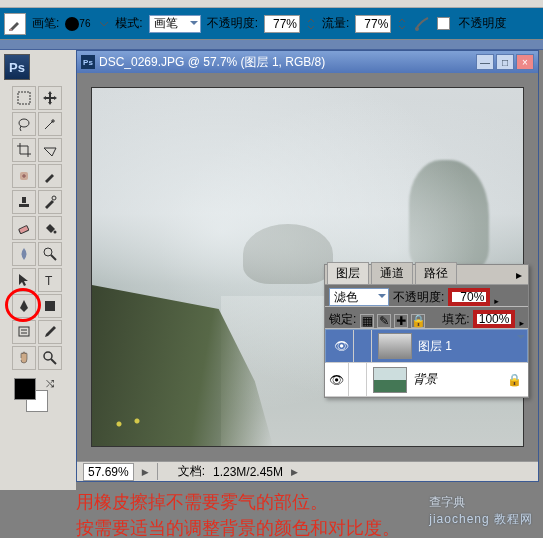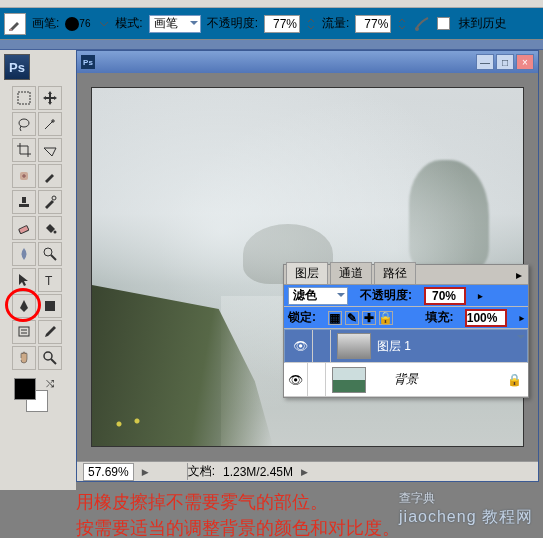--- a/index.html
+++ b/index.html
@@ -41,45 +41,45 @@
 .docarea{background:#808080;padding:14px;position:relative;}
 .img{width:100%;height:360px;background:linear-gradient(#d5dadc 0%,#cdd3d5 35%,#9ca8a6 55%,#a8b0ae 100%);position:relative;overflow:hidden;border:1px solid #333;}
 .mist{position:absolute;inset:0;background:radial-gradient(ellipse at 30% 40%,rgba(240,245,247,.7),transparent 60%),radial-gradient(ellipse at 70% 45%,rgba(235,240,242,.6),transparent 55%);}
 .hill{position:absolute;right:8%;top:20%;width:80px;height:110px;background:#5a6b5e;border-radius:40% 50% 20% 20%;filter:blur(1px);opacity:.7;}
 .trees{position:absolute;left:35%;top:38%;width:90px;height:60px;background:radial-gradient(circle at 50% 40%,#3d4a3a,#2b3529);border-radius:50% 50% 30% 30%;opacity:.65;}
 .bank{position:absolute;left:0;bottom:0;width:42%;height:45%;background:linear-gradient(100deg,#3a4530,#576847 60%,transparent);clip-path:polygon(0 0,70% 15%,90% 60%,100% 100%,0 100%);}
 .flowers{position:absolute;left:2%;bottom:2%;width:60px;height:30px;background:radial-gradient(circle at 30% 50%,#d4c84a 2px,transparent 3px),radial-gradient(circle at 60% 40%,#d4c84a 2px,transparent 3px);}
 .water{position:absolute;left:30%;bottom:0;width:70%;height:42%;background:linear-gradient(#bcc4c2,#d0d5d3);opacity:.8;}
 .statusbar{height:20px;background:#dcdad5;border-top:1px solid #999;display:flex;align-items:center;padding:0 6px;gap:8px;}
 .zoomf{border:1px solid #999;background:#fff;padding:1px 4px;}
-.docf{border-left:1px solid #999;padding-left:0;margin-left:30px;}
-.layers{position:absolute;right:10px;bottom:84px;width:246px;background:#3b82f6;border:1px solid #888;box-shadow:2px 2px 4px rgba(0,0,0,.3);}
+.docf{border-left:1px solid #999;padding-left:20px;}
+.layers{position:absolute;right:10px;bottom:84px;width:205px;background:#737373;border:1px solid #888;box-shadow:2px 2px 4px rgba(0,0,0,.3);}
 .ltabs{display:flex;height:20px;background:#c8c5bf;border-bottom:1px solid #999;align-items:flex-end;}
 .ltab{padding:2px 8px;border:1px solid #999;border-bottom:none;background:#dcdad5;margin-left:2px;}
 .ltab.inactive{background:#c8c5bf;}
 .ltabs .rarrow{margin-left:auto;padding:2px 6px;}
-.lrow{display:flex;align-items:center;height:22px;padding:0 4px;gap:12px;border-bottom:1px solid #bbb;font-weight:bold;}
+.lrow{display:flex;align-items:flex-end;height:22px;padding:0 4px;gap:4px;border-bottom:1px solid #bbb;}
 .lsel{border:1px solid #7a9ac5;background:#fff;height:18px;width:60px;padding-left:4px;position:relative;display:flex;align-items:center;}
 .lsel::after{content:"";position:absolute;right:2px;top:5px;border:4px solid transparent;border-top-color:#5a7aa5;}
-.lpct{border:2px solid #b91c1c;background:#fff;width:42px;height:18px;display:flex;align-items:center;justify-content:flex-end;padding-right:8px;}
+.lpct{border:4px solid #b91c1c;background:#fff;width:42px;height:18px;display:flex;align-items:center;justify-content:flex-end;padding-right:2px;}
 .locks{display:flex;gap:3px;align-items:center;}
 .lockic{width:14px;height:14px;border:1px solid #aaa;display:flex;align-items:center;justify-content:center;}
 .layerlist{background:#fff;}
 .layer{display:flex;align-items:center;height:34px;border-bottom:1px solid #ccc;}
 .layer.sel{background:#5276b8;color:#fff;}
 .eye{width:24px;display:flex;justify-content:center;border-right:1px solid #ccc;height:100%;align-items:center;}
 .linkc{width:18px;border-right:1px solid #ccc;height:100%;}
 .thumb{width:34px;height:26px;border:1px solid #888;margin:0 6px;background:#888;}
 .thumb.t1{background:linear-gradient(#ddd,#888);}
 .thumb.t2{background:linear-gradient(#cdd 50%,#475 50%);}
 .caption{position:absolute;left:76px;color:#e03020;font-size:18px;}
 .cap1{top:490px;}
 .cap2{top:516px;}
 .wm{position:absolute;right:10px;bottom:10px;color:#dde6f2;font-size:17px;opacity:.85;text-shadow:0 0 2px #345;}
-.wm small{display:block;font-size:16px;letter-spacing:1px;color:#cfe0f5;}
+.wm small{display:block;font-size:12px;letter-spacing:1px;color:#cfe0f5;}
 </style>
 </head>
 <body>
 
 <div class="topbar"></div>
 
 <div class="optbar">
   <div class="brush-sw">
       <svg viewBox="0 0 16 16">
         <path d="M3 13 L10 6 L12 8 L5 15 Z" fill="#555"></path>
@@ -110,21 +110,21 @@
       <span>77%</span>
     </div>
   <svg class="arrow" viewBox="0 0 10 18">
       <path d="M2 7 L5 4 L8 7 M2 11 L5 14 L8 11" stroke="#555" fill="none"></path>
     </svg>
   <svg class="flowicon" viewBox="0 0 18 18">
       <path d="M3 14 Q8 6 15 3" stroke="#666" fill="none" stroke-width="2"></path>
       <circle cx="4" cy="14" r="2" fill="#666"></circle>
     </svg>
   <div class="chk"></div>
-  <span class="lbl">抹到历史</span>
+  <span class="lbl">不透明度</span>
 </div>
 
 <div class="tabstrip"></div>
 
 <div class="left">
   <div class="pslogo">
       <span>Ps</span>
     </div>
   <div class="tools">
     <div class="tool">
@@ -253,20 +253,21 @@
   </div>
   <div class="circled"></div>
 </div>
 
 <div class="canvas">
   <div class="win">
     <div class="titlebar">
       <div class="tinyps">
           <span>Ps</span>
         </div>
+      <span>DSC_0269.JPG @ 57.7% (图层 1, RGB/8)</span>
       <div class="winbtns">
         <div class="wbtn">—</div>
         <div class="wbtn">□</div>
         <div class="wbtn close">×</div>
       </div>
     </div>
     <div class="docarea">
       <div class="img">
         <div class="water"></div>
         <div class="hill"></div>
@@ -320,21 +321,21 @@
       <div class="layer sel">
         <div class="eye">👁</div>
         <div class="linkc"></div>
         <div class="thumb t1"></div>
         <span>图层 1</span>
       </div>
       <div class="layer">
         <div class="eye">👁</div>
         <div class="linkc"></div>
         <div class="thumb t2"></div>
-        <span style="font-style:italic;margin-left:22px;">背景</span>
+        <span style="font-style:italic;">背景</span>
         <span style="margin-left:auto;margin-right:6px;">🔒</span>
       </div>
     </div>
   </div>
 </div>
 
 <div class="caption cap1">用橡皮擦掉不需要雾气的部位。</div>
 <div class="caption cap2">按需要适当的调整背景的颜色和对比度。</div>
 <div class="wm">
   <span>查字典</span>

